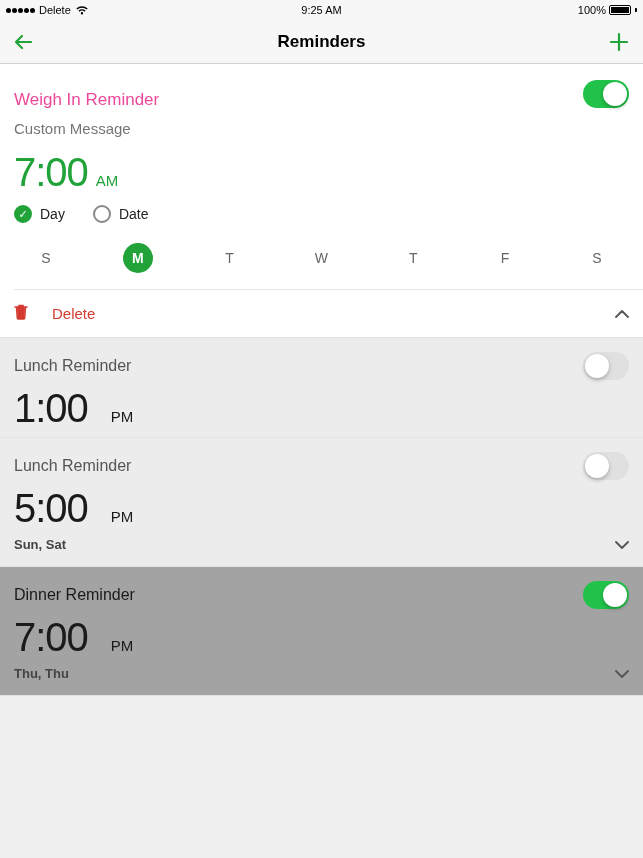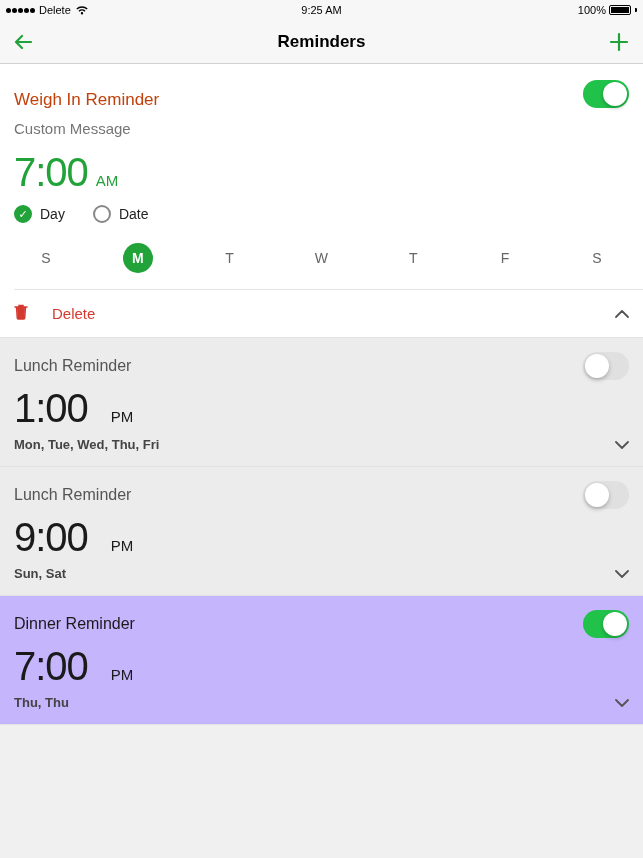--- a/index.html
+++ b/index.html
@@ -38,21 +38,21 @@
     .nav-back svg, .nav-add svg { display: block; }
     .nav-add { margin-left: auto; }
     .content { background: #f0f0f0; }
     .card {
       background: #fff;
       border-bottom: 1px solid #e2e2e2;
     }
     .card + .card { margin-top: 0; }
     .row { display: flex; align-items: center; }
     .title-row { justify-content: space-between; padding: 14px 14px 8px 14px; }
-    .reminder-title { font-size: 17px; font-weight: 500; color: #c2410c; margin-top: 12px; }
+    .reminder-title { font-size: 17px; font-weight: 500; color: #ec4899; margin-top: 12px; }
     .custom-msg-row { padding: 2px 14px 10px 14px; }
     .custom-msg {
       width: 100%; border: none; outline: none;
       font-size: 15px; color: #888;
       background: transparent;
       font-family: inherit;
     }
     .time-row { padding: 2px 14px 10px 14px; align-items: baseline; gap: 8px; }
     .time-big { font-size: 40px; font-weight: 400; color: #21a33a; letter-spacing: -1px; }
     .time-ampm { font-size: 15px; font-weight: 500; color: #21a33a; }
@@ -97,21 +97,21 @@
     }
     .switch.on { background: #21c24a; }
     .switch.off { background: #e0e0e0; }
     .switch-knob {
       position: absolute; top: 2px; width: 24px; height: 24px;
       border-radius: 50%; background: #fff;
       box-shadow: 0 2px 4px rgba(0,0,0,.25);
     }
     .switch.on .switch-knob { right: 2px; }
     .switch.off .switch-knob { left: 2px; }
-    .enabled-card { background: #c4b5fd; }
+    .enabled-card { background: #a3a3a3; }
   </style>
 </head>
 <body>
 
 <div class="status-bar">
   <div class="status-left">
     <div class="signal-dots">
       <div class="signal-dot"></div>
         <div class="signal-dot"></div>
         <div class="signal-dot"></div>
@@ -209,39 +209,31 @@
     <div class="collapsed-top">
       <span class="collapsed-title">Lunch Reminder</span>
       <div class="switch off">
           <div class="switch-knob"></div>
         </div>
     </div>
     <div class="row collapsed-time-row">
       <span class="time-big sec">1:00</span>
       <span class="time-ampm sec">PM</span>
     </div>
-    <div class="collapsed-days-row">
-      <span class="collapsed-days">Mon, Tue, Wed, Thu, Fri</span>
-      <span class="chevron">
-        <svg width="14" height="8" viewBox="0 0 14 8">
-            <path d="M1 1l6 6 6-6" stroke="#555" stroke-width="1.8" fill="none" stroke-linecap="round" stroke-linejoin="round"></path>
-          </svg>
-      </span>
-    </div>
   </div>
 
   <div class="card collapsed-card">
     <div class="collapsed-top">
       <span class="collapsed-title">Lunch Reminder</span>
       <div class="switch off">
           <div class="switch-knob"></div>
         </div>
     </div>
     <div class="row collapsed-time-row">
-      <span class="time-big sec">9:00</span>
+      <span class="time-big sec">5:00</span>
       <span class="time-ampm sec">PM</span>
     </div>
     <div class="collapsed-days-row">
       <span class="collapsed-days">Sun, Sat</span>
       <span class="chevron">
         <svg width="14" height="8" viewBox="0 0 14 8">
             <path d="M1 1l6 6 6-6" stroke="#555" stroke-width="1.8" fill="none" stroke-linecap="round" stroke-linejoin="round"></path>
           </svg>
       </span>
     </div>

